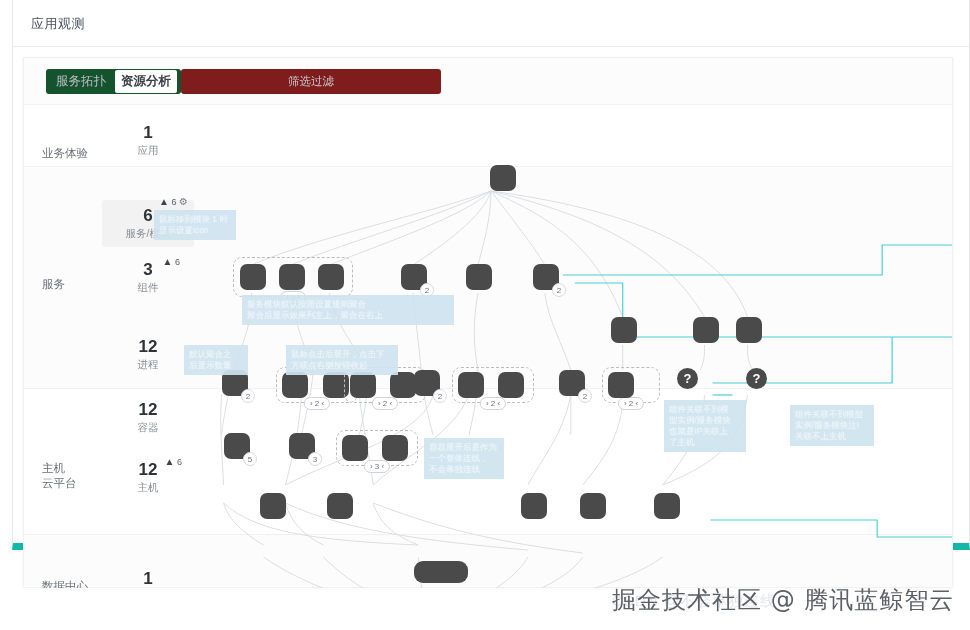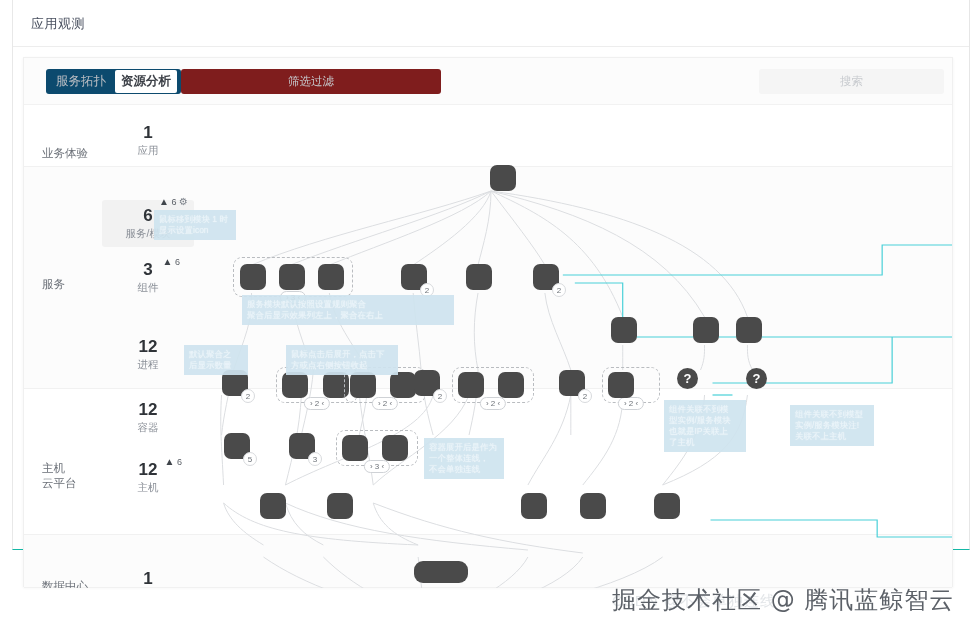--- a/index.html
+++ b/index.html
@@ -11,21 +11,21 @@
     overflow: hidden;
     position: relative;
   }
 
   
   #app-window {
     position:absolute; left:12px; top:0; width:958px; height:550px;
     background:#ffffff;
     border-left:1px solid #e8e8e8;
     border-right:1px solid #e6e6e6;
-    border-bottom:1px solid #14b8a6;
+    border-bottom:7px solid #14b8a6;
   }
   #page-header {
     position:absolute; left:0; top:0; width:100%; height:47px;
     background:#ffffff;
     border-bottom:1px solid #ededed;
   }
   #page-title {
     position:absolute; left:18px; top:15px;
     font-size:13px; color:#4a5160; letter-spacing:.5px;
   }
@@ -40,21 +40,21 @@
 
   
   #toolbar {
     position:absolute; left:0; top:0; width:100%; height:47px;
     background:#fcfcfc;
     border-bottom:1px solid #f2f2f2;
   }
   #tab-group {
     position:absolute; left:22px; top:11px; height:25px;
     display:flex; align-items:center; gap:3px;
-    background:#0c4a6e; border-radius:3px; padding:0 4px;
+    background:#14532d; border-radius:3px; padding:0 4px;
   }
   .tab {
     font-size:12.5px; padding:3px 6px; border-radius:2px;
     color:#b9bcc2; cursor:pointer; white-space:nowrap;
   }
   .tab.active { color:#3b3f46; font-weight:600; background:#ffffff; }
 
   #filter-box {
     position:absolute; left:157px; top:11px; width:260px; height:25px;
     background:#7f1d1d; border-radius:3px;
@@ -183,23 +183,20 @@
     <div id="toolbar">
       <div id="tab-group">
         <div class="tab">服务拓扑</div>
         <div class="tab active">资源分析</div>
       </div>
 
       <div id="filter-box">
         <span id="filter-placeholder">筛选过滤</span>
       </div>
 
-      <div id="search-box">
-        <span id="search-placeholder">搜索</span>
-      </div>
     </div>
 
     <div id="graph-body">
 
       <div class="lane" style="top:0;   height:62px;"></div>
       <div class="lane alt" style="top:62px; height:222px;"></div>
       <div class="lane" style="top:284px;height:146px;"></div>
       <div class="lane alt" style="top:430px;height:53px;"></div>
 
       <div class="lane-name" style="top:25px;margin-top:16px;">业务体验</div>

